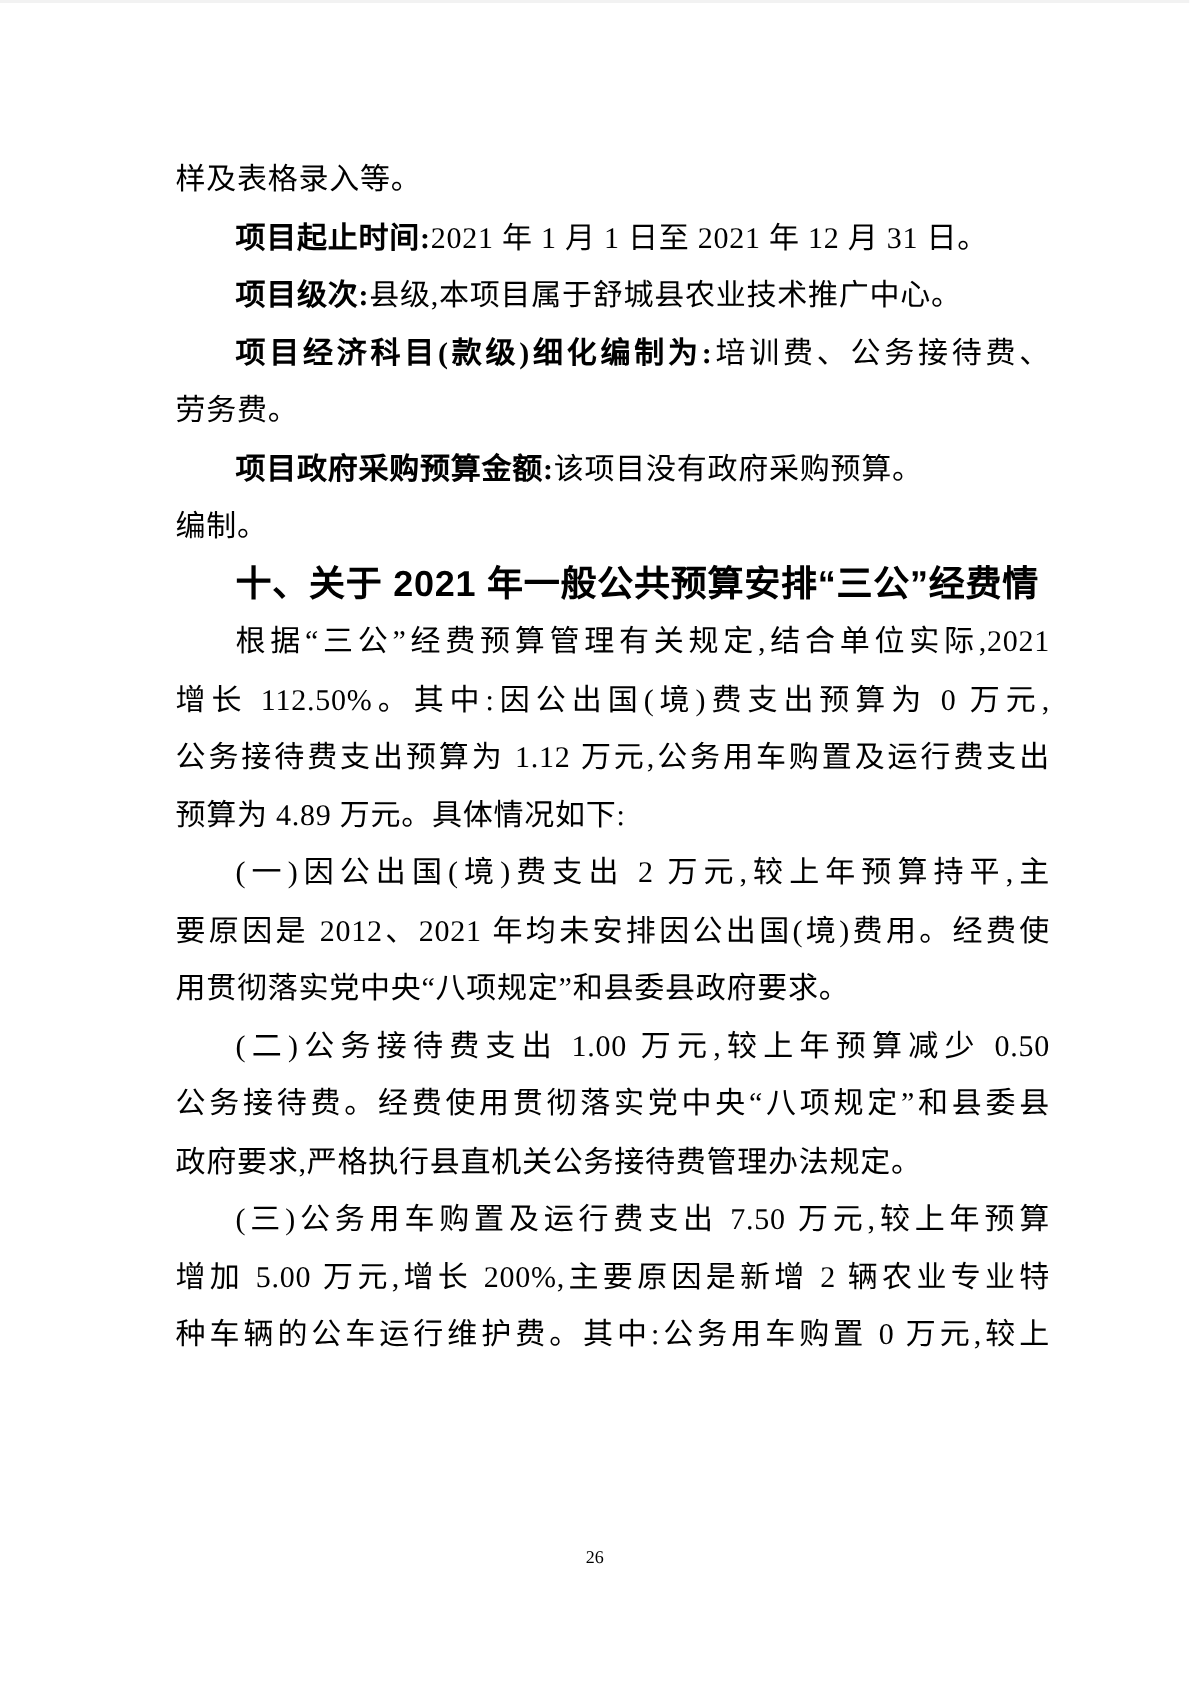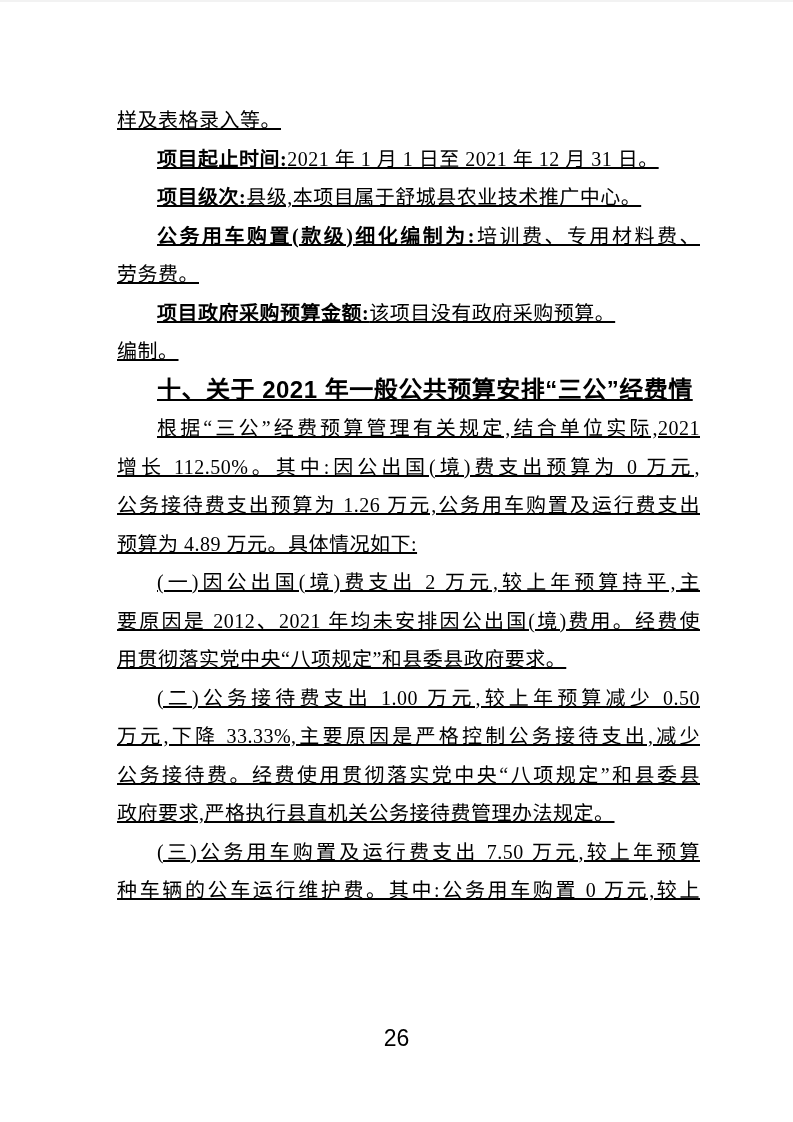--- a/index.html
+++ b/index.html
@@ -25,21 +25,20 @@
     top: 99px;
     width: 583px;
   }
   .line {
     font-size: 20px;
     line-height: 38.5px;
     height: 38.5px;
     overflow: hidden;
     white-space: normal;
     letter-spacing: 0.5px;
-    text-decoration: underline;
   }
   .line.indent {
     text-indent: 2em;
   }
   .line.j {
     text-align: justify;
     text-align-last: justify;
   }
   .seg.b {
     font-weight: bold;
@@ -49,47 +48,47 @@
     font-family: "Liberation Sans", "DejaVu Sans", sans-serif;
     font-size: 24px;
     letter-spacing: 0.5px;
   }
   .page-num {
     position: absolute;
     top: 1026px;
     left: 0;
     width: 100%;
     text-align: center;
-    font-size: 23px;
+    font-size: 12px;
     line-height: 20px;
-    font-family: Liberation Sans, sans-serif;
+    font-family: Liberation Serif, serif;
     color: #000000;
   }
 </style>
 </head>
 <body>
 
 <div class="page">
   <div class="content">
       <div class="line"><span class="seg">样及表格录入等。</span></div>
       <div class="line indent"><span class="seg b">项目起止时间:</span><span class="seg">2021 年 1 月 1 日至 2021 年 12 月 31 日。</span></div>
       <div class="line indent"><span class="seg b">项目级次:</span><span class="seg">县级,本项目属于舒城县农业技术推广中心。</span></div>
-      <div class="line indent j"><span class="seg b">公务用车购置(款级)细化编制为:</span><span class="seg">培训费、专用材料费、</span></div>
+      <div class="line indent j"><span class="seg b">项目经济科目(款级)细化编制为:</span><span class="seg">培训费、公务接待费、</span></div>
       <div class="line"><span class="seg">劳务费。</span></div>
       <div class="line indent"><span class="seg b">项目政府采购预算金额:</span><span class="seg">该项目没有政府采购预算。</span></div>
       <div class="line"><span class="seg">编制。</span></div>
       <div class="line indent"><span class="seg h">十、关于 2021 年一般公共预算安排“三公”经费情况说明</span></div>
       <div class="line indent j"><span class="seg">根据“三公”经费预算管理有关规定,结合单位实际,2021</span></div>
       <div class="line j"><span class="seg">增长 112.50%。其中:因公出国(境)费支出预算为 0 万元,</span></div>
-      <div class="line j"><span class="seg">公务接待费支出预算为 1.26 万元,公务用车购置及运行费支出</span></div>
+      <div class="line j"><span class="seg">公务接待费支出预算为 1.12 万元,公务用车购置及运行费支出</span></div>
       <div class="line"><span class="seg">预算为 4.89 万元。具体情况如下:</span></div>
       <div class="line indent j"><span class="seg">(一)因公出国(境)费支出 2 万元,较上年预算持平,主</span></div>
       <div class="line j"><span class="seg">要原因是 2012、2021 年均未安排因公出国(境)费用。经费使</span></div>
       <div class="line"><span class="seg">用贯彻落实党中央“八项规定”和县委县政府要求。</span></div>
       <div class="line indent j"><span class="seg">(二)公务接待费支出 1.00 万元,较上年预算减少 0.50</span></div>
-      <div class="line j"><span class="seg">万元,下降 33.33%,主要原因是严格控制公务接待支出,减少</span></div>
       <div class="line j"><span class="seg">公务接待费。经费使用贯彻落实党中央“八项规定”和县委县</span></div>
       <div class="line"><span class="seg">政府要求,严格执行县直机关公务接待费管理办法规定。</span></div>
       <div class="line indent j"><span class="seg">(三)公务用车购置及运行费支出 7.50 万元,较上年预算</span></div>
+      <div class="line j"><span class="seg">增加 5.00 万元,增长 200%,主要原因是新增 2 辆农业专业特</span></div>
       <div class="line j"><span class="seg">种车辆的公车运行维护费。其中:公务用车购置 0 万元,较上</span></div>
     </div>
   <div class="page-num">26</div>
 </div>
 
 </body></html>

